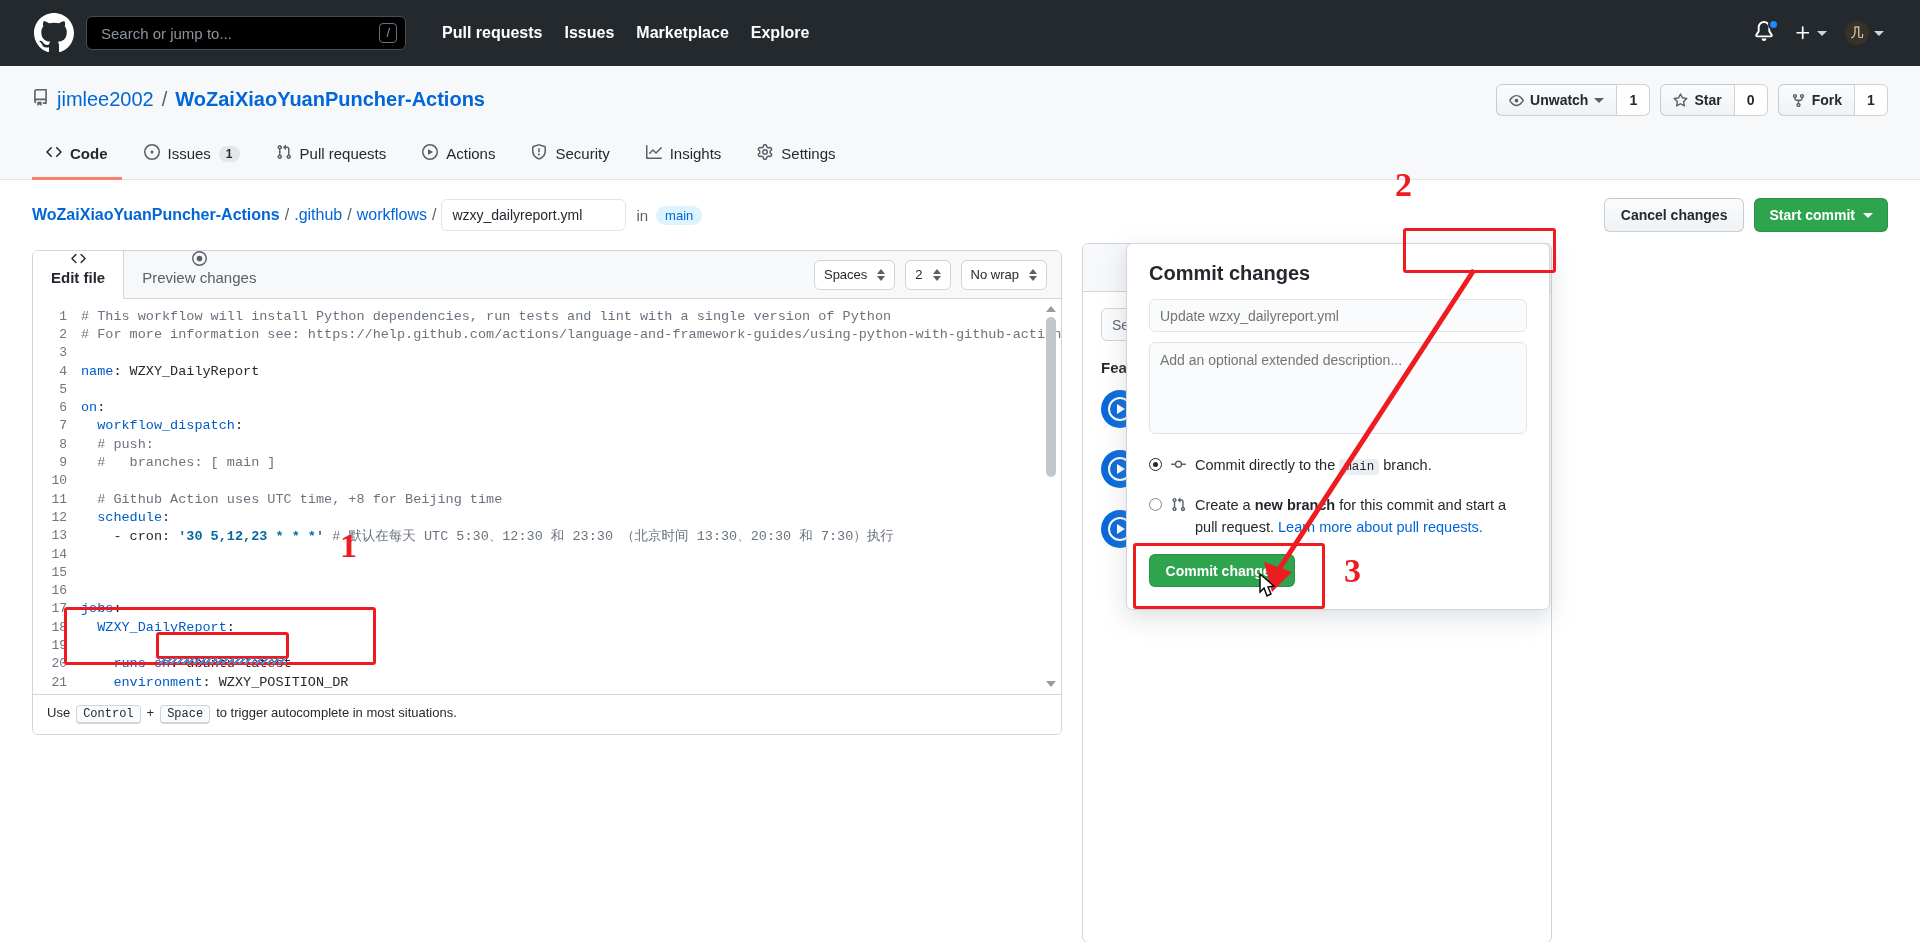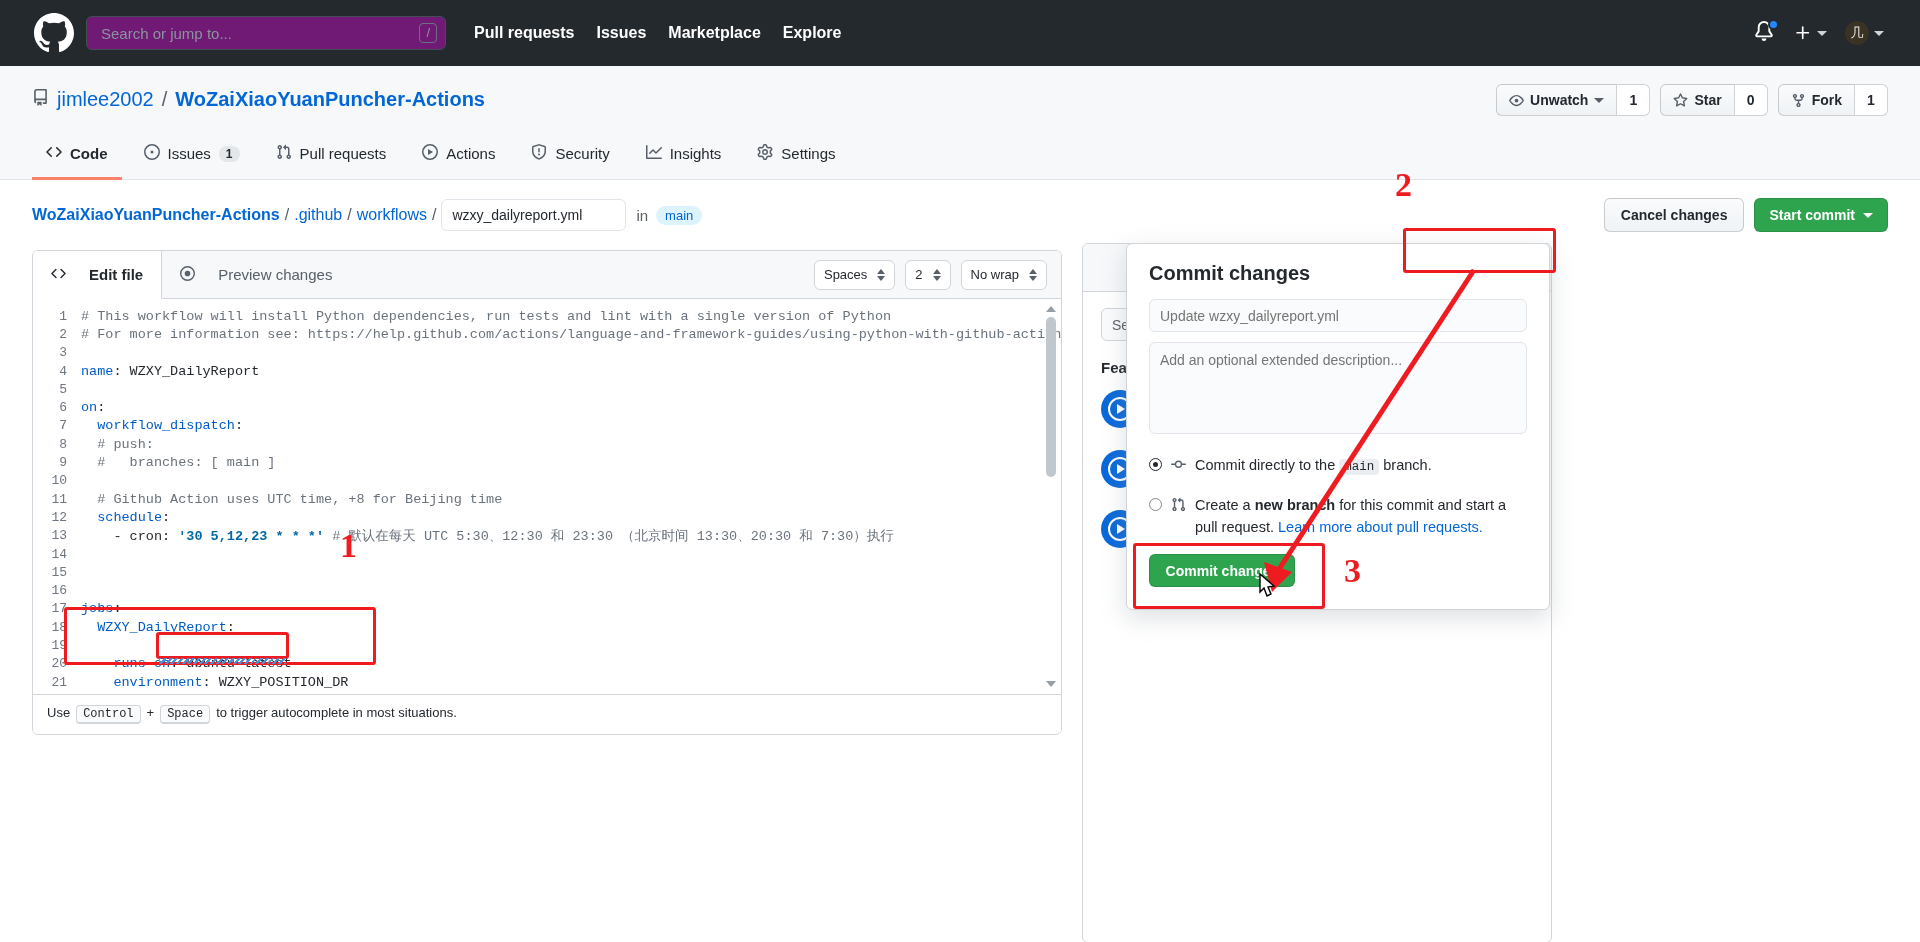--- a/index.html
+++ b/index.html
@@ -18,27 +18,27 @@
   .gh-header {
     height: 66px;
     background: #24292e;
     display: flex;
     align-items: center;
     padding: 0 20px;
     color: #fff;
   }
   .gh-logo { width: 40px; height: 40px; margin: 0 12px 0 14px; flex: none; }
   .gh-search {
-    width: 360px; height: 34px;
+    width: 320px; height: 34px;
     border: 1px solid #444d56;
     border-radius: 6px;
-    background: #701a75;
+    background: #000000;
     display: flex; align-items: center;
     padding: 0 8px 0 12px;
-    margin-right: 28px;
+    margin-right: 36px;
   }
   .gh-search input {
     flex: 1; background: transparent; border: 0; outline: 0;
     color: #c5ccd4; font-size: 15px;
     font-family: "Liberation Sans", sans-serif;
   }
   .gh-search input::placeholder { color: #8b949e; }
   .slash-key {
     border: 1px solid #6a737d; border-radius: 4px;
     color: #8b949e; font-size: 13px;
@@ -170,24 +170,25 @@
     width: 1030px;
     background: #fff;
     overflow: hidden;
   }
   .editor-tabs {
     display: flex; align-items: center;
     background: #f6f8fa; border-bottom: 1px solid #d1d5da;
     height: 48px; padding-left: 0;
   }
   .etab {
-    display: flex; align-items: center; gap: 23px;
+    display: flex; align-items: center; gap: 0;
     height: 48px; padding: 0 18px;
     font-size: 15px; color: #24292f;
     border-right: 1px solid #d1d5da;
+    flex-direction: column;
   }
   .etab.active { background: #fff; font-weight: bold; border-bottom: 1px solid #fff; margin-bottom: -1px; }
   .etab.inactive { color: #586069; border-right: 0; }
   .editor-opts { margin-left: auto; display: flex; gap: 10px; padding-right: 14px; }
   .sel {
     background: #fff; border: 1px solid #d1d5da; border-radius: 6px;
     height: 30px; display: flex; align-items: center; gap: 10px;
     padding: 0 9px; font-size: 13px; color: #24292f;
   }
   .updown { display: flex; flex-direction: column; gap: 2px; }

